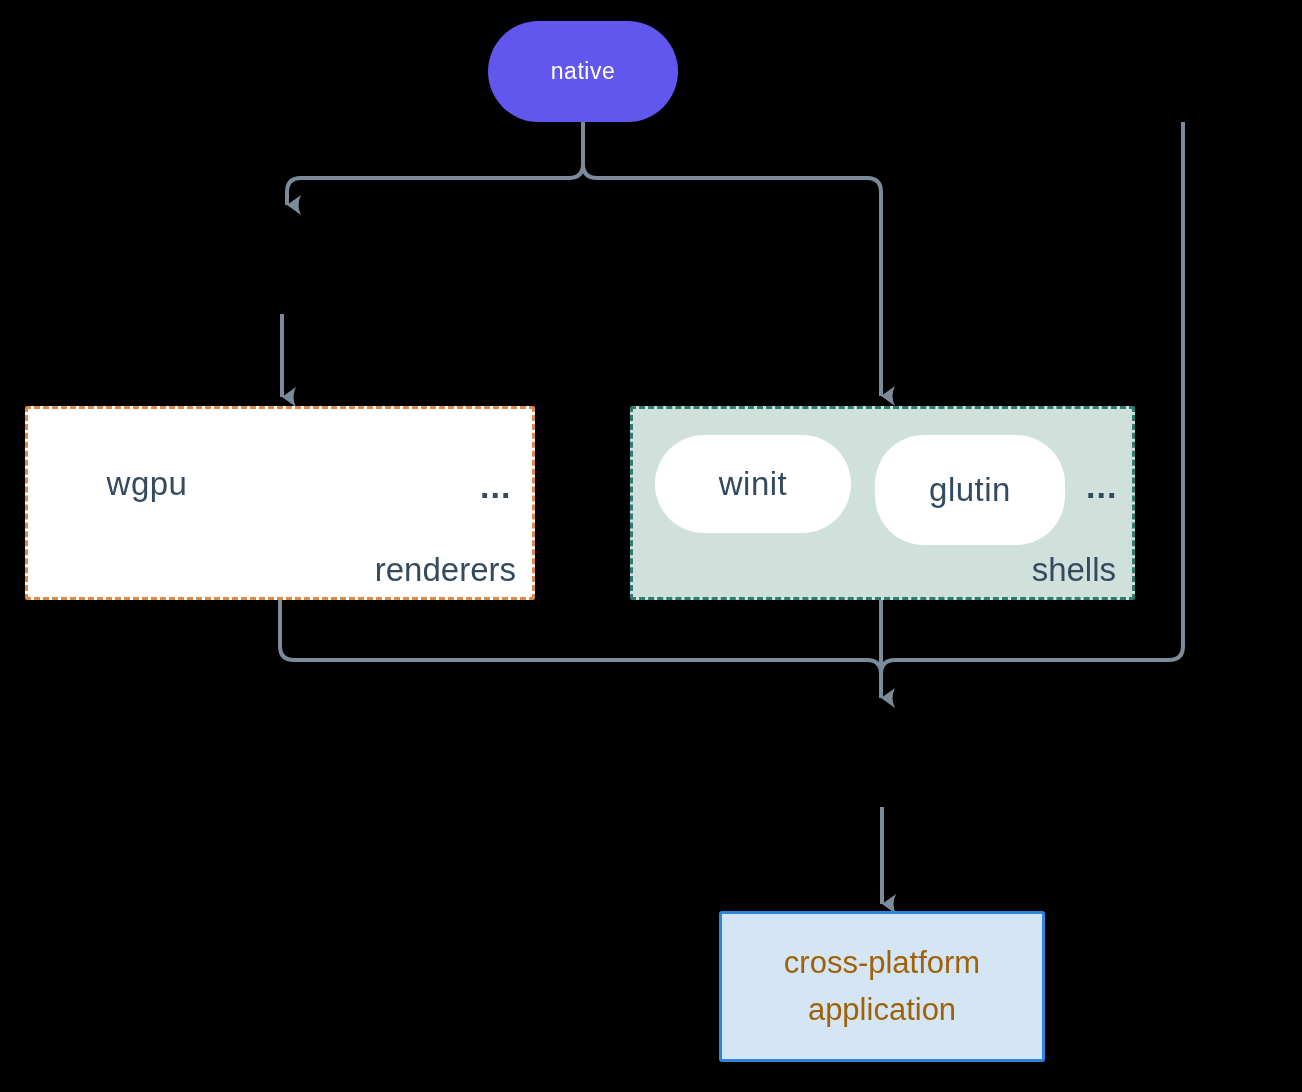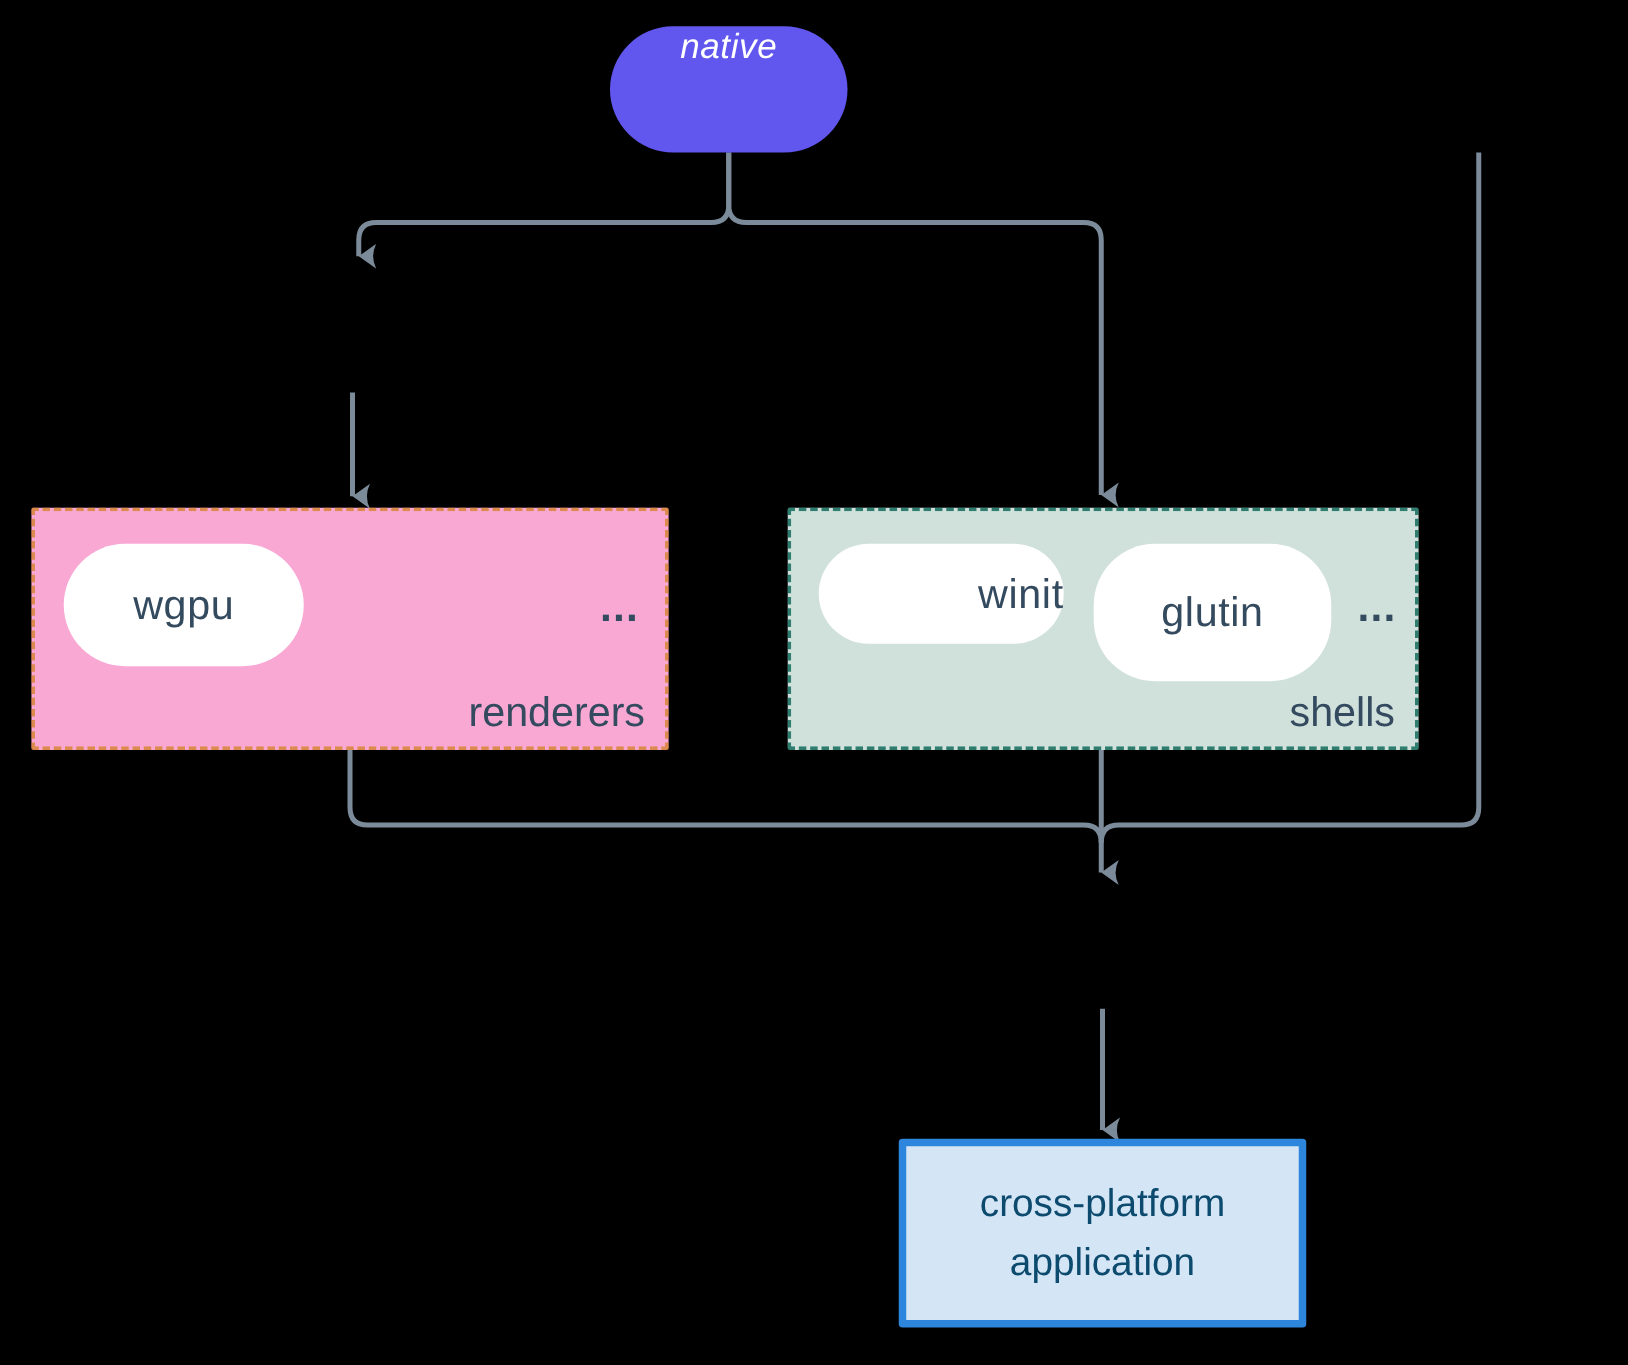--- a/index.html
+++ b/index.html
@@ -18,25 +18,25 @@
   }
   #edges {
     position: absolute;
     left: 0; top: 0;
     width: 1302px; height: 1092px;
   }
   .pill {
     position: absolute;
     border-radius: 51px;
     display: flex;
+    align-items: center;
     justify-content: center;
     color: #ffffff;
-    font-size: 28px;
+    font-size: 23px;
     letter-spacing: 0.5px;
-    font-style: italic;
   }
   .group-box {
     position: absolute;
     border: 3px dashed #888;
     border-radius: 2px;
     box-sizing: border-box;
   }
   .inner-pill {
     position: absolute;
     background: #ffffff;
@@ -60,41 +60,41 @@
     right: 16px;
     bottom: 8px;
     color: #344a5e;
     font-size: 33px;
   }
   #app-box {
     position: absolute;
     left: 719px; top: 911px;
     width: 326px; height: 151px;
     box-sizing: border-box;
-    border: 6px solid #b91c1c;
+    border: 3px solid #b91c1c;
     border-radius: 3px;
     background: #d4e5f6;
     display: flex;
     flex-direction: column;
     align-items: center;
     justify-content: center;
-    color: #0c4a6e;
+    color: #a16207;
     font-size: 31px;
     line-height: 1.5;
   }
   
   #node-native   { left: 488px;  top: 21px;  width: 190px; height: 101px; }
   #node-web      { left: 1088px; top: 21px;  width: 190px; height: 101px; }
   #node-graphics { left: 187px;  top: 213px; width: 191px; height: 101px; }
   #node-iced     { left: 787px;  top: 705px; width: 190px; height: 102px; }
   #group-renderers { left: 25px;  top: 406px; width: 510px; height: 194px; }
   #group-shells    { left: 630px; top: 406px; width: 505px; height: 194px; }
   #pill-wgpu   { left: 23px;  top: 26px; width: 192px; height: 98px; }
   #pill-glow   { left: 240px; top: 26px; width: 190px; height: 98px; }
-  #pill-winit  { left: 22px;  top: 26px; width: 196px; height: 80px; justify-content: flex-end; }
+  #pill-winit  { left: 22px;  top: 26px; width: 196px; height: 98px; }
   #pill-glutin { left: 242px; top: 26px; width: 190px; height: 110px; }
   #dots-renderers { left: 452px; top: 58px; }
   #dots-shells    { left: 453px; top: 58px; }
 </style>
 </head>
 <body style="background: rgb(0, 0, 0);">
 
 <div id="canvas">
 
   <svg id="edges" viewBox="0 0 1302 1092" xmlns="http://www.w3.org/2000/svg">
@@ -113,21 +113,21 @@
       <path d="M882,807 L882,904" marker-end="url(#arrow)"></path>
     </g>
   </svg>
 
   <div id="node-native" class="pill" style="background-color: rgb(97, 86, 238);">
     <span>native</span>
   </div>
 
 
 
-  <div id="group-renderers" class="group-box" style="background-color: #f9a8d4; border-color: rgb(221, 138, 78);">
+  <div id="group-renderers" class="group-box" style="background-color: #ffffff; border-color: rgb(221, 138, 78);">
     <div id="pill-wgpu" class="inner-pill">
       <span>wgpu</span>
     </div>
     <div id="dots-renderers" class="ellipsis">...</div>
     <div class="group-label">renderers</div>
   </div>
 
   <div id="group-shells" class="group-box" style="background-color: rgb(208, 225, 220); border-color: rgb(46, 125, 110);">
     <div id="pill-winit" class="inner-pill">
       <span>winit</span>

